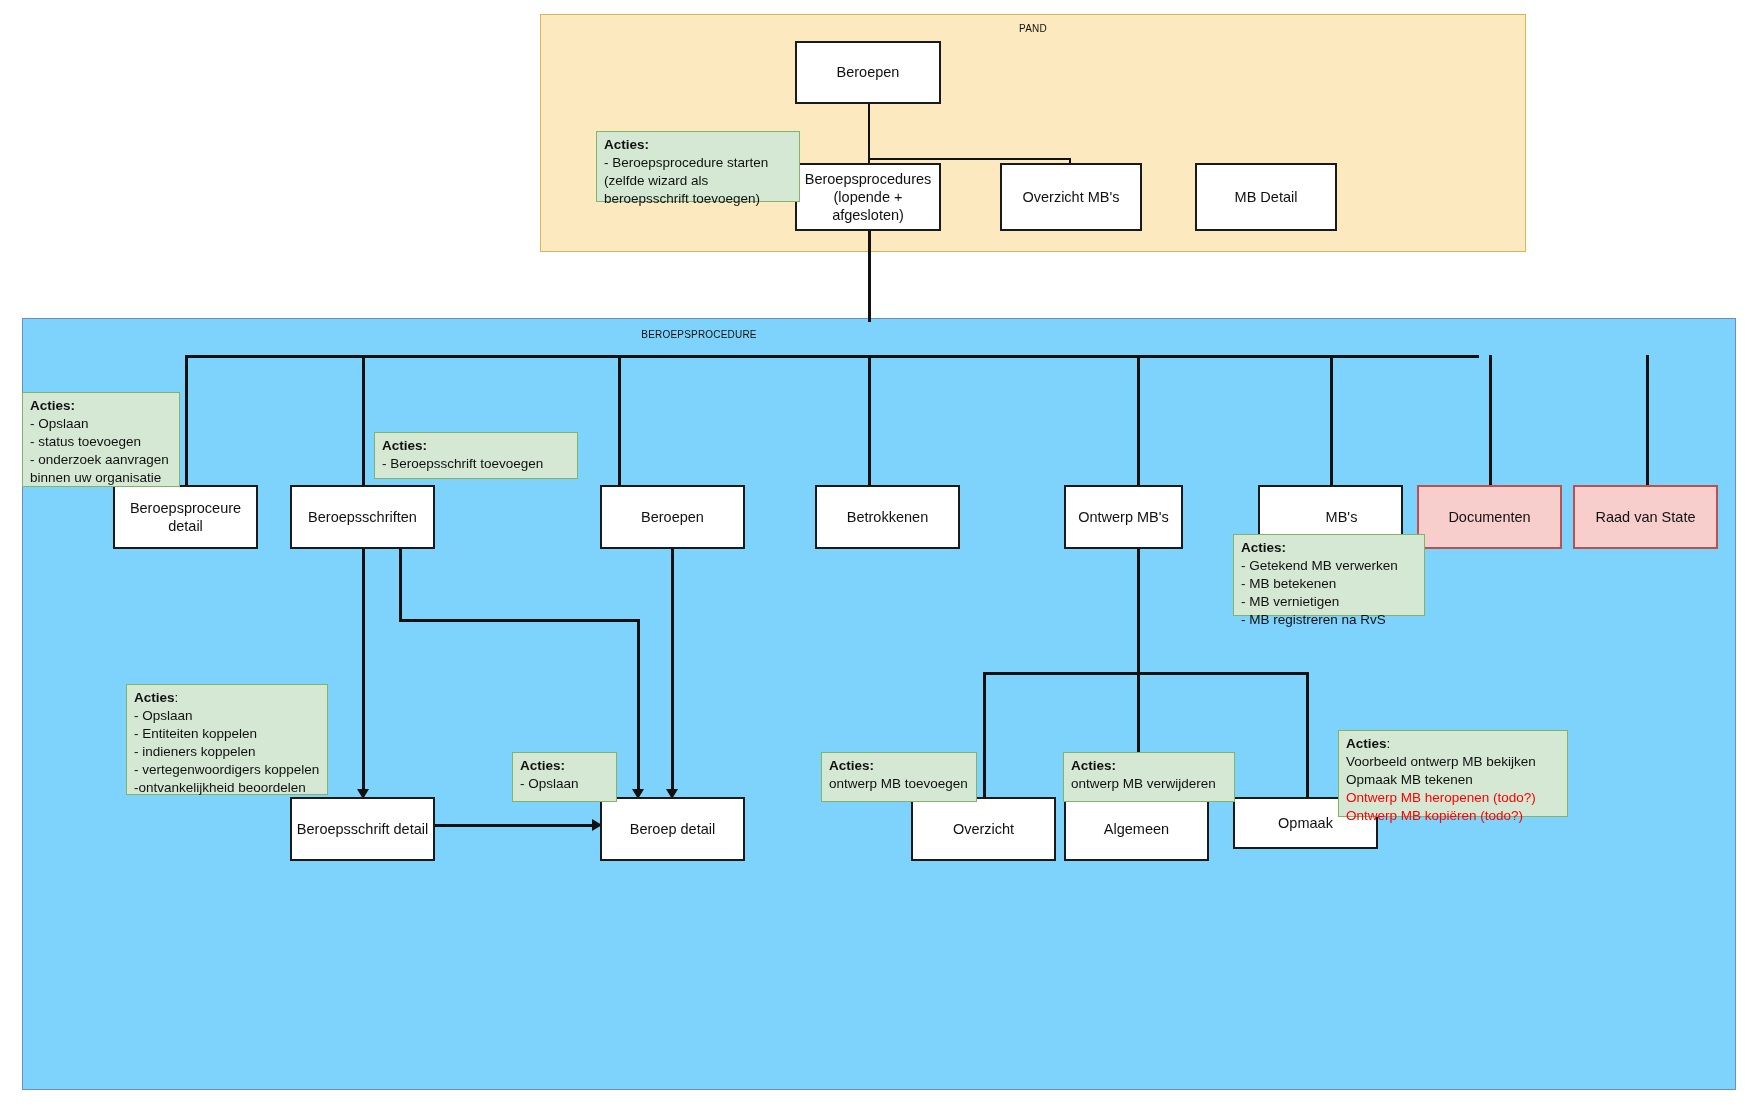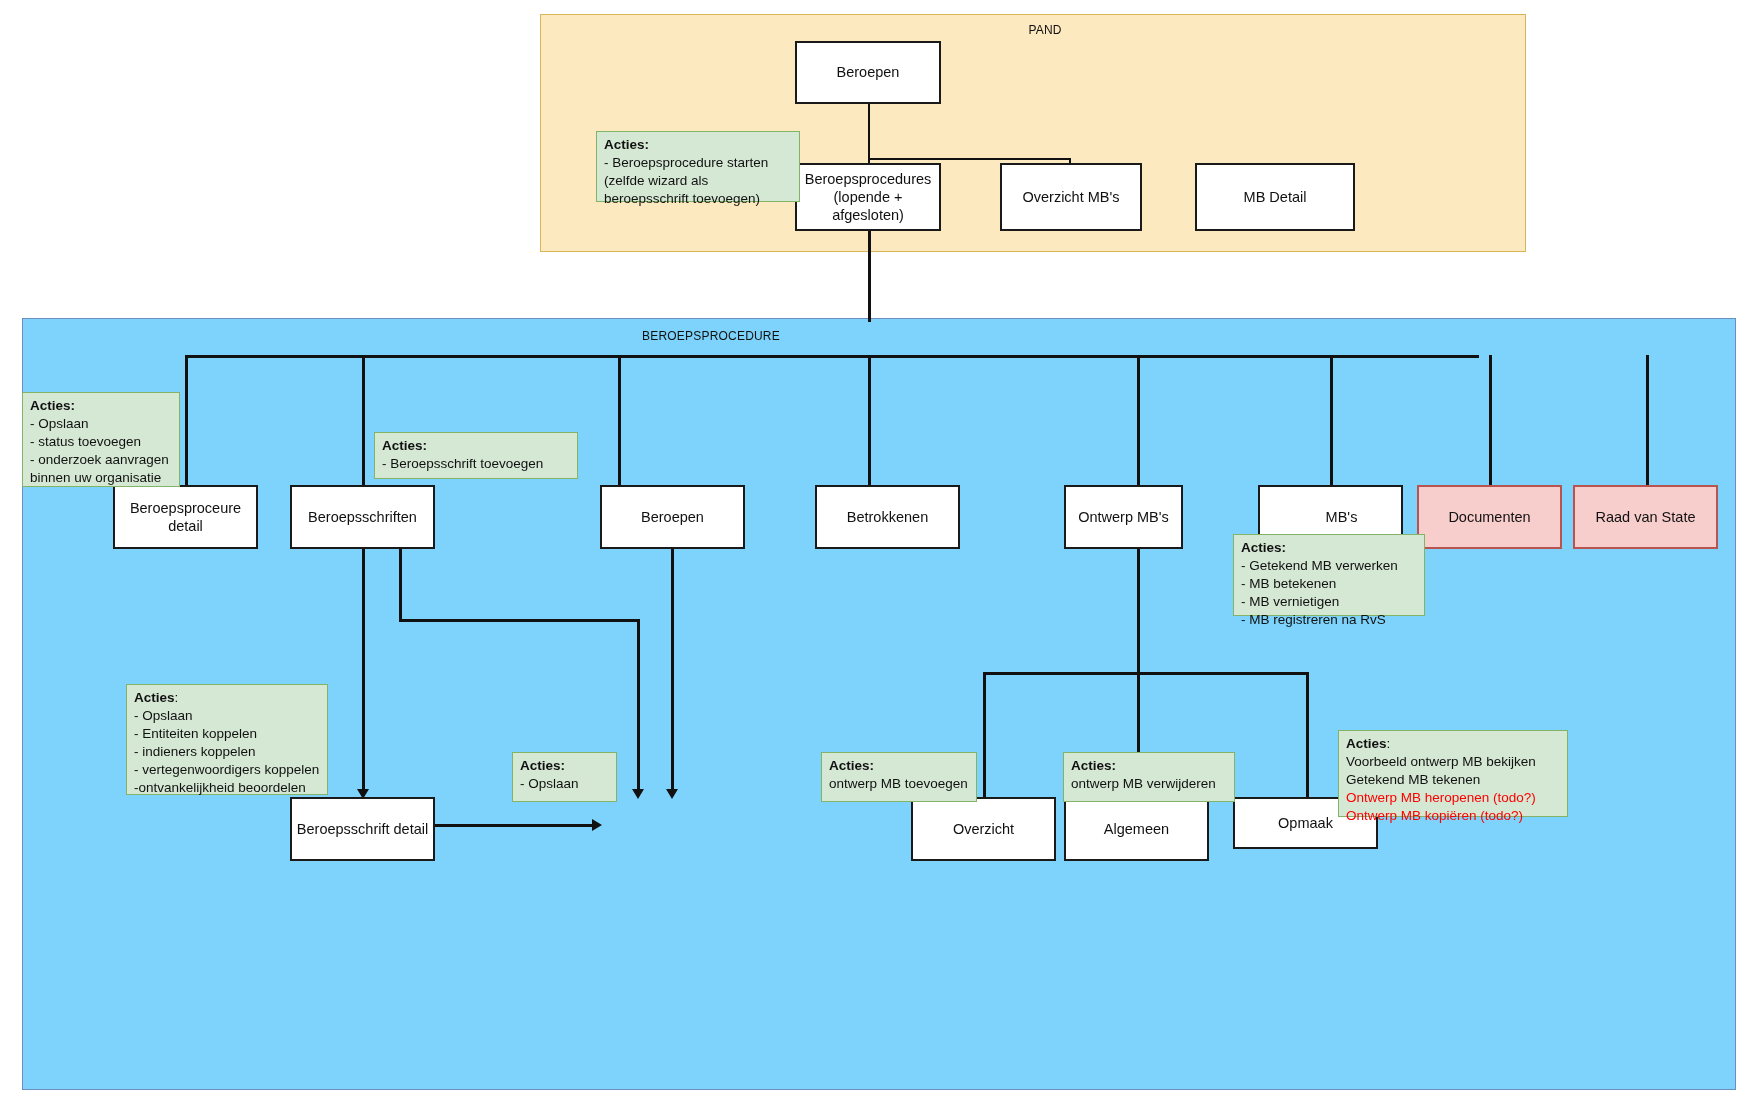--- a/index.html
+++ b/index.html
@@ -1,21 +1,21 @@
 <!DOCTYPE html>
 <html><head>
 <meta charset="utf-8">
 <title>Beroepsprocedure diagram</title>
 <style>
   html,body{margin:0;padding:0;background:#ffffff;}
   body{font-family:"Liberation Sans",sans-serif;color:#111111;}
   #canvas{position:relative;width:1758px;height:1109px;background:#ffffff;overflow:hidden;}
 
   .group{position:absolute;box-sizing:border-box;}
-  .group-title{position:absolute;top:8px;left:0;width:100%;text-align:center;font-size:12px;color:#111;letter-spacing:.2px;padding-left:12px;}
+  .group-title{position:absolute;top:8px;left:0;width:100%;text-align:center;font-size:10px;color:#111;letter-spacing:.2px;}
 
   #pand-group{left:540px;top:14px;width:986px;height:238px;background:#fce9bf;border:1.6px solid #d6b656;}
   #bp-group{left:22px;top:318px;width:1714px;height:772px;background:#7dd3fc;border:1.6px solid #6c8ebf;}
 
   .node{position:absolute;box-sizing:border-box;background:#ffffff;border:2px solid #1a1a1a;
         display:flex;align-items:center;justify-content:center;text-align:center;
         font-size:14.5px;line-height:1.25;color:#111;z-index:6;padding:2px 4px;}
   .node.red{background:#f8cecc;border:2px solid #b85450;}
 
   .note{position:absolute;box-sizing:border-box;background:#d5e8d4;border:1.4px solid #82b366;
@@ -51,21 +51,21 @@
   <div class="node" style="left:795px;top:163px;width:146px;height:68px;flex-direction:column;">
     <span>Beroepsprocedures</span>
     <span>(lopende +</span>
     <span>afgesloten)</span>
   </div>
 
   <div class="node" style="left:1000px;top:163px;width:142px;height:68px;">
     <span>Overzicht MB's</span>
   </div>
 
-  <div class="node" style="left:1195px;top:163px;width:160px;height:68px;">
+  <div class="node" style="left:1195px;top:163px;width:142px;height:68px;">
     <span>MB Detail</span>
   </div>
 
   <div class="note" style="left:596px;top:131px;width:204px;height:71px;">
     <b>Acties:</b><br>
     <span>- Beroepsprocedure starten</span><br>
     <span>(zelfde wizard als</span><br>
     <span>beroepsschrift toevoegen)</span>
   </div>
 
@@ -169,20 +169,23 @@
   </div>
 
   <div class="node" style="left:1233px;top:797px;width:145px;height:52px;">
     <span>Opmaak</span>
   </div>
 
   <div class="node" style="left:290px;top:797px;width:145px;height:64px;">
     <span>Beroepsschrift detail</span>
   </div>
 
+  <div class="node" style="left:600px;top:797px;width:145px;height:64px;">
+    <span>Beroep detail</span>
+  </div>
 
   <div class="note" style="left:126px;top:684px;width:202px;height:111px;">
     <span><b>Acties</b><span>:</span></span><br>
     <span>- Opslaan</span><br>
     <span>- Entiteiten koppelen</span><br>
     <span>- indieners koppelen</span><br>
     <span>- vertegenwoordigers koppelen</span><br>
     <span>-ontvankelijkheid beoordelen</span>
   </div>
 
@@ -197,18 +200,18 @@
   </div>
 
   <div class="note" style="left:1063px;top:752px;width:172px;height:50px;">
     <b>Acties:</b><br>
     <span>ontwerp MB verwijderen</span>
   </div>
 
   <div class="note" style="left:1338px;top:730px;width:230px;height:87px;">
     <span><b>Acties</b><span>:</span></span><br>
     <span>Voorbeeld ontwerp MB bekijken</span><br>
-    <span>Getekend MB tekenen</span><br>
+    <span>Opmaak MB tekenen</span><br>
     <span class="todo">Ontwerp MB heropenen (todo?)</span><br>
     <span class="todo">Ontwerp MB kopiëren (todo?)</span>
   </div>
 
 </div>
 
 </body></html>

